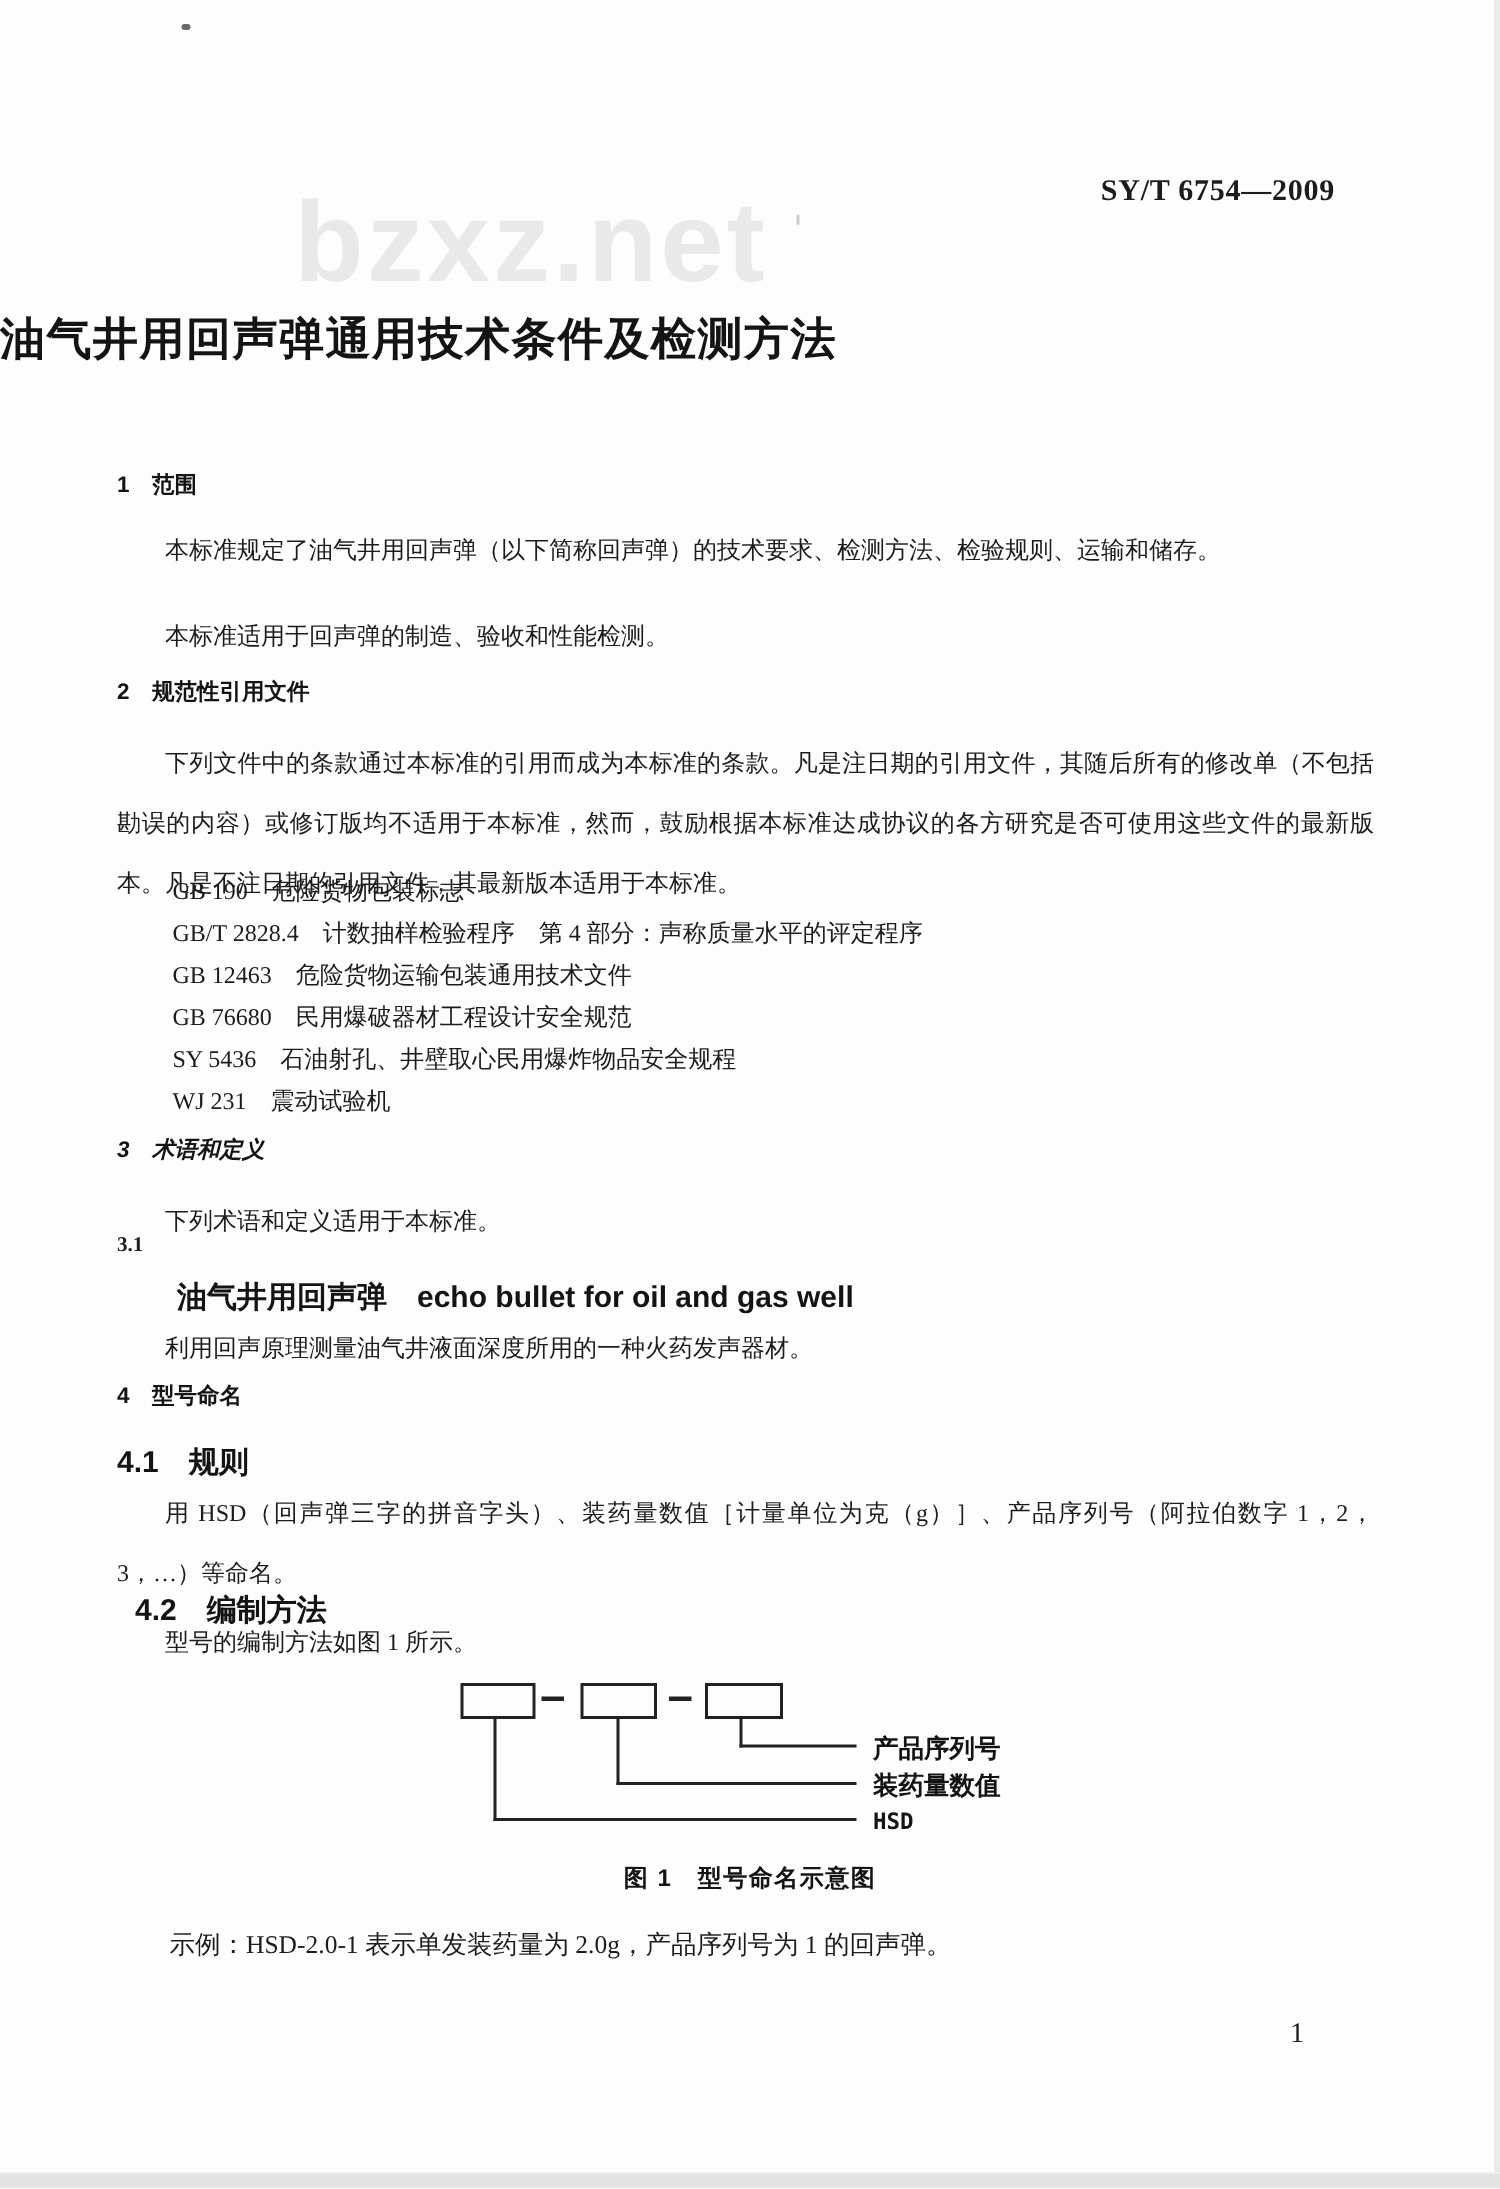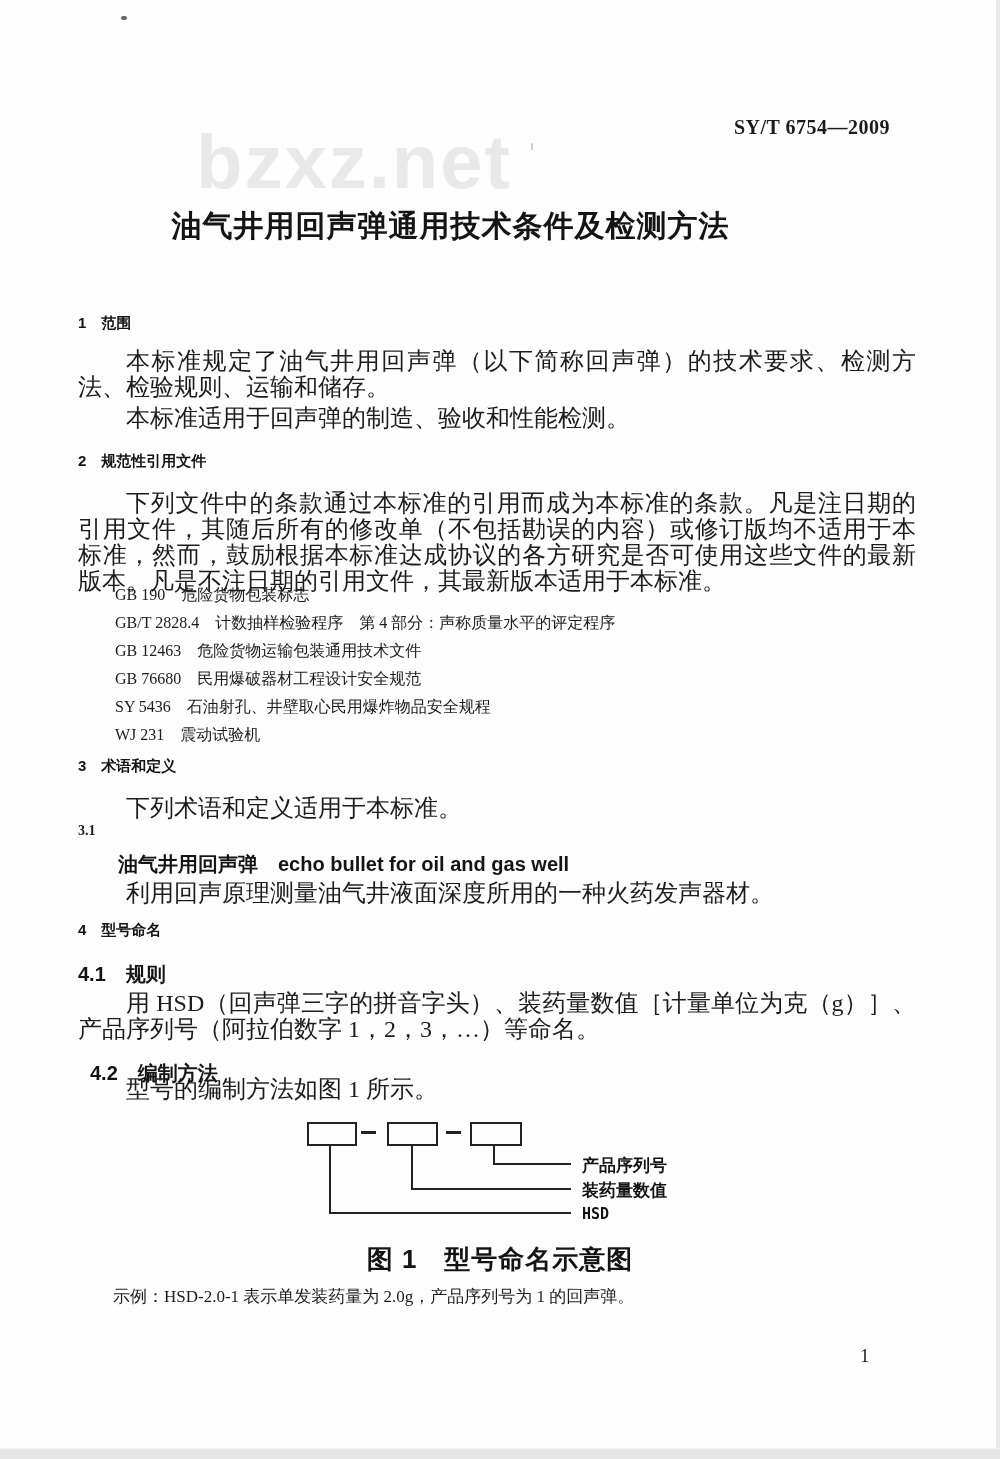--- a/index.html
+++ b/index.html
@@ -2,31 +2,31 @@
 <html><head>
 <meta charset="utf-8">
 <style>
   html,body{margin:0;padding:0;background:#ffffff;}
   .page{
     position:relative;width:1000px;height:1459px;background:#fdfdfd;overflow:hidden;
     font-family:"Liberation Serif","DejaVu Serif",serif;color:#1c1c1c;
   }
   .abs{position:absolute;}
   .blk{position:absolute;left:78px;width:838px;}
-  .body-text{font-size:24px;line-height:26px;text-align:justify;}
+  .body-text{font-size:16px;line-height:40px;text-align:justify;}
   .indent{text-indent:2em;}
   .hei{font-family:"Liberation Sans","DejaVu Sans",sans-serif;font-weight:bold;color:#141414;}
   .sec-h{font-size:15px;}
   .sub-h{font-size:20px;}
 
   #std-no{top:116px;left:auto;right:110px;width:auto;font-size:20px;font-weight:bold;
     font-family:"Liberation Serif","DejaVu Serif",serif;letter-spacing:.5px;}
   #watermark{top:124px;left:196px;font-family:"Liberation Sans","DejaVu Sans",sans-serif;
     font-weight:bold;font-size:76px;color:#e9e9e9;letter-spacing:2px;line-height:76px;}
-  #doc-title{top:206px;left:0;width:901px;text-align:center;font-size:30px;letter-spacing:1px;}
+  #doc-title{top:206px;left:0;width:901px;text-align:left;font-size:30px;letter-spacing:1px;}
 
   #s1-h{top:314px;}
   #s1-p1{top:348px;}
   #s1-p2{top:405px;}
   #s2-h{top:452px;}
   #s2-intro{top:490px;}
   #refs{top:581px;left:115px;width:800px;list-style:none;margin:0;padding:0;}
   #refs li{font-size:16px;line-height:28.1px;}
   #s3-h{top:757px;}
   #s3-intro{top:795px;}
@@ -54,21 +54,21 @@
   .hline{position:absolute;height:2px;background:#222;}
   #h-serial{left:493px;top:51px;width:78px;}
   #h-charge{left:411px;top:76px;width:160px;}
   #h-hsd{left:329px;top:100px;width:242px;}
   .flabel{position:absolute;left:582px;font-family:"Liberation Sans","DejaVu Sans",sans-serif;
     font-weight:bold;font-size:17px;color:#141414;}
   #flabel-serial{top:42px;}
   #flabel-charge{top:67px;}
   #flabel-hsd{top:93px;font-family:"DejaVu Sans Mono","Liberation Mono",monospace;font-size:15px;}
 
-  #fig-caption{top:1242px;left:0;width:1000px;text-align:center;font-size:26px;letter-spacing:1px;}
+  #fig-caption{top:1242px;left:0;width:1000px;text-align:center;font-size:16px;letter-spacing:1px;}
   #example{top:1285px;left:113px;width:830px;font-size:17px;line-height:24px;}
   #page-number{top:1345px;left:860px;font-size:19px;}
 
   .speck{position:absolute;background:#6a6a6a;border-radius:2px;}
   #speck-1{left:121px;top:16px;width:6px;height:4px;}
   #speck-2{left:531px;top:143px;width:2px;height:7px;background:#cfcfcf;}
   #edge-right{position:absolute;right:0;top:0;width:4px;height:100%;background:#eaeaea;}
   #edge-bottom{position:absolute;left:0;bottom:0;width:100%;height:10px;background:#e4e4e4;
     border-top:1px solid #f1f1f1;}
 </style>
@@ -95,21 +95,21 @@
 
   <ul class="abs" id="refs">
     <li>GB 190　危险货物包装标志</li>
     <li>GB/T 2828.4　计数抽样检验程序　第 4 部分：声称质量水平的评定程序</li>
     <li>GB 12463　危险货物运输包装通用技术文件</li>
     <li>GB 76680　民用爆破器材工程设计安全规范</li>
     <li>SY 5436　石油射孔、井壁取心民用爆炸物品安全规程</li>
     <li>WJ 231　震动试验机</li>
   </ul>
 
-  <h2 class="blk hei sec-h" id="s3-h" style="margin:0;">3　术语和定义</h2>
+  <h2 class="blk hei sec-h" id="s3-h" style="margin:0;font-style:italic;">3　术语和定义</h2>
   <p class="blk body-text indent" id="s3-intro" style="margin:0;">下列术语和定义适用于本标准。</p>
   <div class="blk" id="s3-num">3.1</div>
   <div class="blk hei" id="s3-term">油气井用回声弹　echo bullet for oil and gas well</div>
   <p class="blk body-text indent" id="s3-def" style="margin:0;">利用回声原理测量油气井液面深度所用的一种火药发声器材。</p>
 
   <h2 class="blk hei sec-h" id="s4-h" style="margin:0;">4　型号命名</h2>
   <h3 class="blk hei sub-h" id="s41-h" style="margin:0;">4.1　规则</h3>
   <p class="blk body-text indent" id="s41-p" style="margin:0;">用 HSD（回声弹三字的拼音字头）、装药量数值［计量单位为克（g）］、产品序列号（阿拉伯数字 1，2，3，…）等命名。</p>
   <h3 class="blk hei sub-h" id="s42-h" style="margin:12px;">4.2　编制方法</h3>
   <p class="blk body-text indent" id="s42-p" style="margin:0;">型号的编制方法如图 1 所示。</p>

